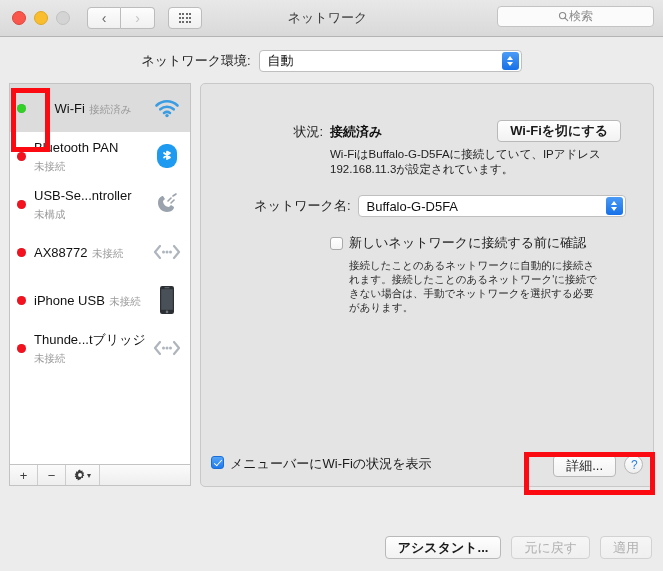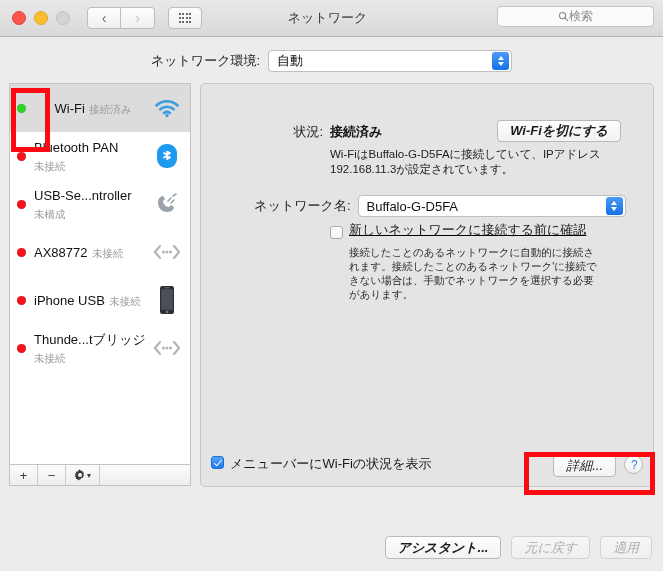--- a/index.html
+++ b/index.html
@@ -283,21 +283,20 @@
     border: 1px solid #b9b9b9;
     border-radius: 4px;
     font-size: 13px;
     color: #1a1a1a;
     padding: 0 12px;
     height: 22px;
     line-height: 20px;
     box-sizing: border-box;
     white-space: nowrap;
     font-family: inherit;
-    font-style: italic;
   }
   .btn.dim { color: #b0b0b0; background: linear-gradient(to bottom, #f6f6f6, #efefef); border-color: #d2d2d2; }
   .btn.bold { font-weight: bold; }
 
   .status-desc {
     margin: 5px 0 0 0;
     padding-left: 129px;
     padding-right: 32px;
     font-size: 11.5px;
     color: #222;
@@ -307,25 +306,24 @@
   .netname-row {
     margin-top: 18px;
     padding-left: 10px;
     align-items: center;
     justify-content: center;
   }
   .netname-row .field-label { width: 112px; padding-right: 7px; }
   .netname-popup { width: 268px; }
 
   .chk-row {
-    margin-top: 4px;
+    margin-top: 17px;
     padding-left: 129px;
     display: flex;
-    align-items: flex-end;
-    text-decoration: underline;
+    align-items: center;
   }
   .checkbox {
     width: 13px; height: 13px;
     border: 1px solid #a9a9a9;
     border-radius: 3px;
     background: linear-gradient(to bottom, #ffffff, #f4f4f4);
     box-sizing: border-box;
     flex: 0 0 13px;
     margin-right: 6px;
     margin-top: 1px;
@@ -441,21 +439,21 @@
       <svg class="sicon" viewBox="0 0 12 12">
         <circle cx="5" cy="5" r="3.4" fill="none" stroke="#8b8b8b" stroke-width="1.2"></circle>
         <line x1="7.5" y1="7.5" x2="10.6" y2="10.6" stroke="#8b8b8b" stroke-width="1.2" stroke-linecap="round"></line>
       </svg>
       <span class="sph">検索</span>
     </div>
   </div>
 
   <div class="envrow">
     <span class="env-label">ネットワーク環境:</span>
-    <div class="popup" style="width:244px;">
+    <div class="popup" style="width:263px;">
       <span class="pval">自動</span>
       <span class="parrows">
         <i class="up"></i>
           <i class="dn"></i>
       </span>
     </div>
   </div>
 
   <div class="content">
 

